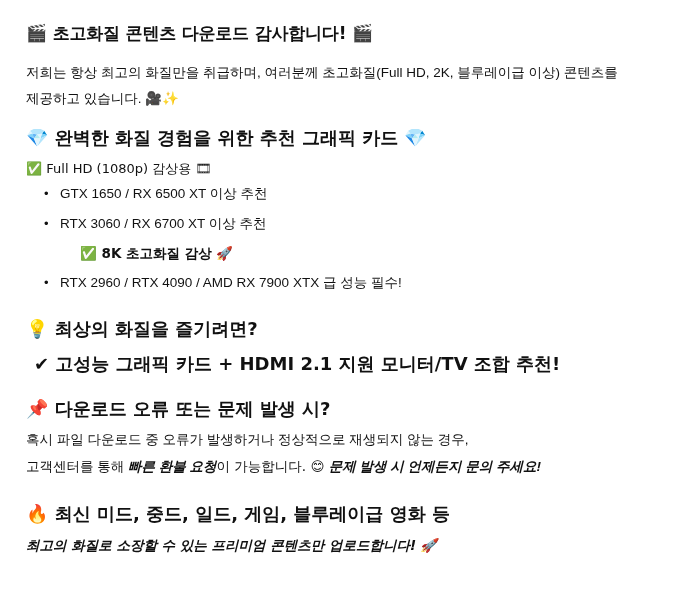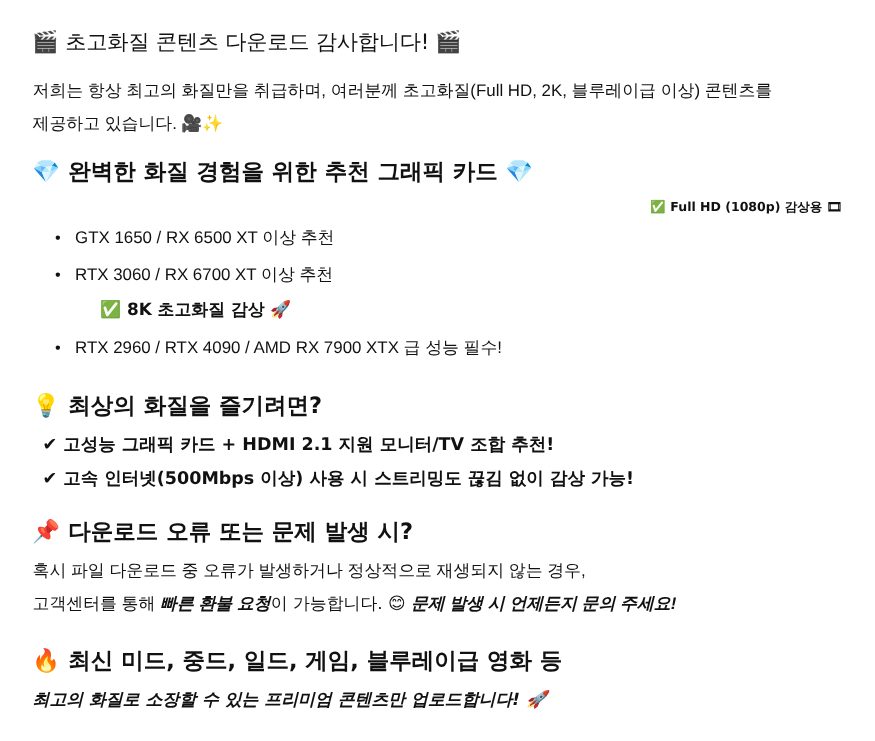--- a/index.html
+++ b/index.html
@@ -13,43 +13,42 @@
     font-family: "Liberation Sans", sans-serif;
     color: #111111;
     overflow: hidden;
   }
   .page {
     padding: 18px 26px 10px 26px;
     box-sizing: border-box;
   }
   .title {
     font-size: 17px;
-    font-weight: normal;
+    font-weight: bold;
     margin: 4px 0 18px 0;
     letter-spacing: -0.2px;
   }
   p.line {
     font-size: 13.5px;
     margin: 0 0 6px 0;
     line-height: 1.5;
   }
   .gap-md { margin-bottom: 16px; }
   .strong { font-weight: bold; font-style: italic; }
   .section-head {
     font-size: 18px;
     font-weight: bold;
     margin: 0 0 8px 0;
     line-height: 1.5;
   }
   .sub-head {
-    font-size: 10px;
-    font-weight: bold;
+    font-size: 13px;
+    font-weight: normal;
     margin: 0 0 6px 0;
     line-height: 1.5;
-    text-align: right;
   }
   ul.gpu-list {
     margin: 0 0 4px 0;
     padding-left: 34px;
     list-style: none;
   }
   ul.gpu-list > li {
     font-size: 13.5px;
     line-height: 1.5;
     margin-bottom: 10px;
@@ -67,21 +66,21 @@
     font-weight: bold;
     font-size: 13.5px;
   }
   .emoji {
     font-family: "DejaVu Sans", sans-serif;
   }
   .spacer-8 { height: 8px; }
   .spacer-12 { height: 12px; }
   .spacer-16 { height: 16px; }
   .indent-list {
-    font-size: 14px;
+    font-size: 18px;
     line-height: 1.5;
     margin: 0 0 6px 0;
     padding-left: 8px;
     font-weight: bold;
   }
 </style>
 </head>
 <body>
 
 <div class="page">
@@ -109,21 +108,20 @@
     <li>
       <span class="bullet">•</span>
       <span>RTX 2960 / RTX 4090 / AMD RX 7900 XTX 급 성능 필수!</span>
     </li>
   </ul>
 
   <div class="spacer-12"></div>
 
   <div class="section-head emoji">💡 최상의 화질을 즐기려면?</div>
   <div class="indent-list emoji">✔ 고성능 그래픽 카드 + HDMI 2.1 지원 모니터/TV 조합 추천!</div>
-  <div class="indent-list emoji">✔ 고속 인터넷(500Mbps 이상) 사용 시 스트리밍도 끊김 없이 감상 가능!</div>
 
   <div class="spacer-12"></div>
 
   <div class="section-head emoji">📌 다운로드 오류 또는 문제 발생 시?</div>
   <p class="line">혹시 파일 다운로드 중 오류가 발생하거나 정상적으로 재생되지 않는 경우,</p>
   <p class="line">
     <span>고객센터를 통해 </span><span class="strong">빠른 환불 요청</span><span class="emoji">이 가능합니다. 😊 </span><span class="strong">문제 발생 시 언제든지 문의 주세요!</span>
   </p>
 
   <div class="spacer-16"></div>

